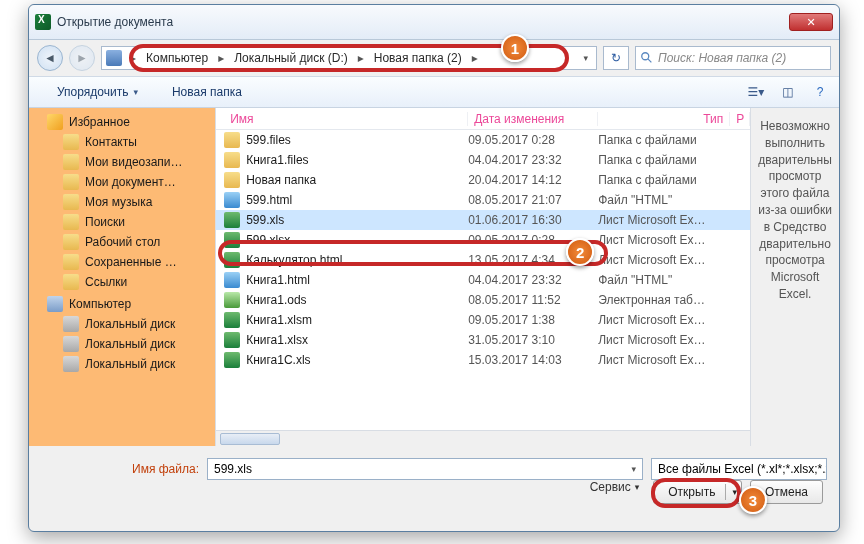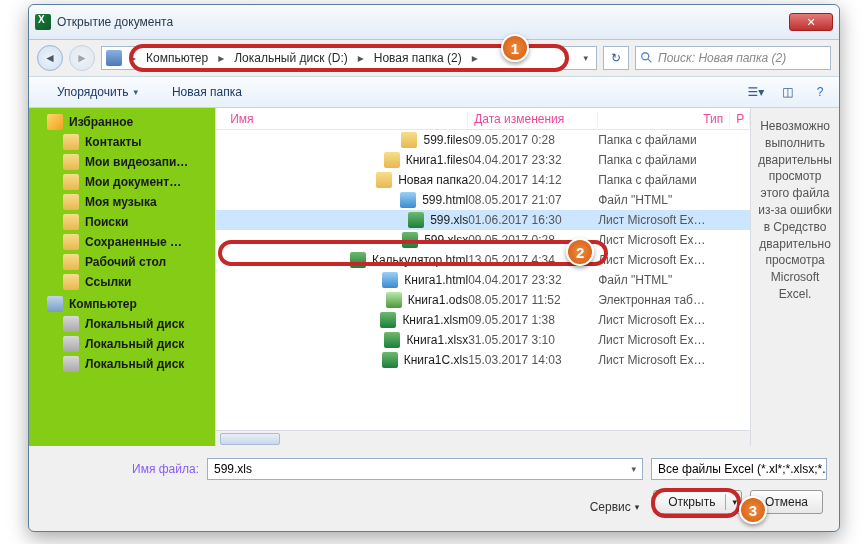--- a/index.html
+++ b/index.html
@@ -21,54 +21,54 @@
 .search svg { width:14px; height:14px; }
 .callout1 { position:absolute; left:100px; top:4px; width:440px; height:28px; border:4px solid #c62828; border-radius:16px; pointer-events:none; }
 .badge { position:absolute; width:28px; height:28px; border-radius:50%; background:radial-gradient(#f28a3a,#d05a10); border:2px solid #fff; box-shadow:0 2px 4px rgba(0,0,0,.4); color:#fff; font-weight:bold; font-size:15px; display:flex; align-items:center; justify-content:center; z-index:50; }
 .badge1 { left:472px; top:-6px; }
 .toolbar { height:32px; background:linear-gradient(#fafdff,#e8f0fa); border-top:1px solid #d0dae6; border-bottom:1px solid #c8d4e2; display:flex; align-items:center; padding:0 8px; gap:14px; }
 .tool-item { color:#1a3a6a; display:flex; align-items:center; gap:3px;margin-left:20px; }
 .tool-item.drop:after { content:"▾"; font-size:9px; margin-left:2px; color:#3a5a8a; }
 .tool-right { margin-left:auto; display:flex; gap:10px; align-items:center; }
 .tool-ico { width:22px; height:20px; border:1px solid transparent; display:flex; align-items:center; justify-content:center; color:#3a5a8a; }
 .body3 { display:flex; height:338px; }
-.sidebar { width:190px; background:#84cc16; border-right:1px solid #d8dde4; overflow:hidden; padding:4px 0;font-weight:bold; }
+.sidebar { width:190px; background:#fdba74; border-right:1px solid #d8dde4; overflow:hidden; padding:4px 0; }
 .tree-item { display:flex; align-items:center; gap:6px; padding:2px 4px 2px 18px; color:#1a1a1a; white-space:nowrap; }
 .tree-item.sub { padding-left:34px; }
 .ico { width:16px; height:16px; flex-shrink:0; }
 .ico-fav { background:linear-gradient(135deg,#ffd76a,#f0a020); border-radius:2px; }
 .ico-folder { background:linear-gradient(#f7dd8a,#e8b850); border-radius:2px; }
 .ico-comp { background:linear-gradient(#c0d4ec,#7a9cc8); border-radius:2px; }
 .ico-drive { background:linear-gradient(#d8d8d8,#a8a8a8); border-radius:2px; }
 .filepane { flex:1; background:#fff; display:flex; flex-direction:column; position:relative; }
 .col-headers { display:flex; height:22px; border-bottom:1px solid #e4e8ee; align-items:center; padding-left:8px; color:#ec4899; }
 .col-headers > div { border-right:1px solid #eef0f4; padding:0 6px; }
 .c-name{width:244px;} .c-date{width:130px;} .c-type{width:132px;text-align:right;} .c-r{width:20px;}
 .filelist { flex:1; overflow:hidden; position:relative; }
 .row { display:flex; align-items:center; height:20px; padding-left:8px; }
 .row.sel { background:#cde6ff; }
-.row .fname { width:244px; display:flex; align-items:center; gap:6px; color:#1a1a1a;justify-content:flex-end; }
+.row .fname { width:244px; display:flex; align-items:center; gap:6px; color:#1a1a1a; }
 .row .fdate { width:130px; color:#555; }
 .row .ftype { width:132px; color:#555; white-space:nowrap; overflow:hidden; text-overflow:ellipsis; }
 .fi { width:16px; height:16px; flex-shrink:0; }
 .fi-folder { background:linear-gradient(#f7dd8a,#e8b850); border-radius:2px; }
 .fi-html { background:linear-gradient(#9ad0f5,#3a8ad0); border-radius:2px; }
 .fi-xls { background:linear-gradient(#6eba6e,#1b7f3b); border-radius:2px; }
 .fi-ods { background:linear-gradient(#b8e8a8,#4a9a3a); border-radius:2px; }
 .callout2 { position:absolute; left:2px; top:110px; width:390px; height:26px; border:4px solid #c62828; border-radius:14px; pointer-events:none; z-index:40; }
 .badge2 { left:350px; top:108px; }
 .preview { width:90px; background:#f0f0f0; border-left:1px solid #d8dde4; padding:10px 6px; color:#555; text-align:center; line-height:1.4; overflow:hidden; }
 .bottom { padding:6px 12px 10px; }
 .fn-row { display:flex; align-items:center; gap:8px; margin-top:6px; }
-.fn-label { width:158px; text-align:right; color:#8b5cf6; }
+.fn-label { width:158px; text-align:right; color:#c2410c; }
 .fn-input { flex:1; height:22px; background:#fff; border:1px solid #9ab0c8; padding:0 6px; display:flex; align-items:center; }
 .fn-input:after { content:"▾"; margin-left:auto; color:#555; font-size:9px; }
 .filter { width:176px; height:22px; background:#fff; border:1px solid #9ab0c8; padding:0 6px; display:flex; align-items:center; white-space:nowrap; overflow:hidden; }
 .filter:after { content:"▾"; margin-left:auto; color:#555; font-size:9px; }
-.btn-row { display:flex; align-items:flex-end; gap:8px; margin-top:10px; justify-content:flex-end; padding-right:4px; }
+.btn-row { display:flex; align-items:flex-start; gap:8px; justify-content:flex-end; padding-right:4px; }
 .svc { margin-right:6px; color:#333; display:flex; align-items:center; }
 .svc:after { content:"▾"; font-size:9px; margin-left:4px; }
 .btn { height:24px; background:linear-gradient(#fdfdfd,#e8e8e8); border:1px solid #9a9a9a; border-radius:3px; padding:0 14px; display:flex; align-items:center; color:#222; }
 .btn.split { padding-right:4px; }
 .btn.split .sep { width:1px; height:16px; background:#aaa; margin:0 6px 0 10px; }
 .callout3 { position:absolute; border:4px solid #c62828; border-radius:14px; pointer-events:none; width:90px; height:30px; right:98px; bottom:6px; z-index:40; }
 .badge3 { right:72px; bottom:0px; }
 .scroll-h { height:16px; background:#f0f0f0; border-top:1px solid #d8dde4; display:flex; align-items:center; }
 .scroll-h .thumb { height:12px; width:60px; background:linear-gradient(#e8eef6,#c8d8ec); border:1px solid #a8bcd4; border-radius:2px; margin-left:4px; }
 </style>
@@ -140,25 +140,25 @@
           <div class="tree-item sub">
             <div class="ico ico-folder"></div>
             <span>Моя музыка</span>
           </div>
           <div class="tree-item sub">
             <div class="ico ico-folder"></div>
             <span>Поиски</span>
           </div>
           <div class="tree-item sub">
             <div class="ico ico-folder"></div>
+            <span>Рабочий стол</span>
+          </div>
+          <div class="tree-item sub">
+            <div class="ico ico-folder"></div>
             <span>Сохраненные …</span>
-          </div>
-          <div class="tree-item sub">
-            <div class="ico ico-folder"></div>
-            <span>Рабочий стол</span>
           </div>
           <div class="tree-item sub">
             <div class="ico ico-folder"></div>
             <span>Ссылки</span>
           </div>
         </div>
       <div class="tree-item" style="margin-top:2px">
           <div class="ico ico-comp"></div>
           <span>Компьютер</span>
         </div>

